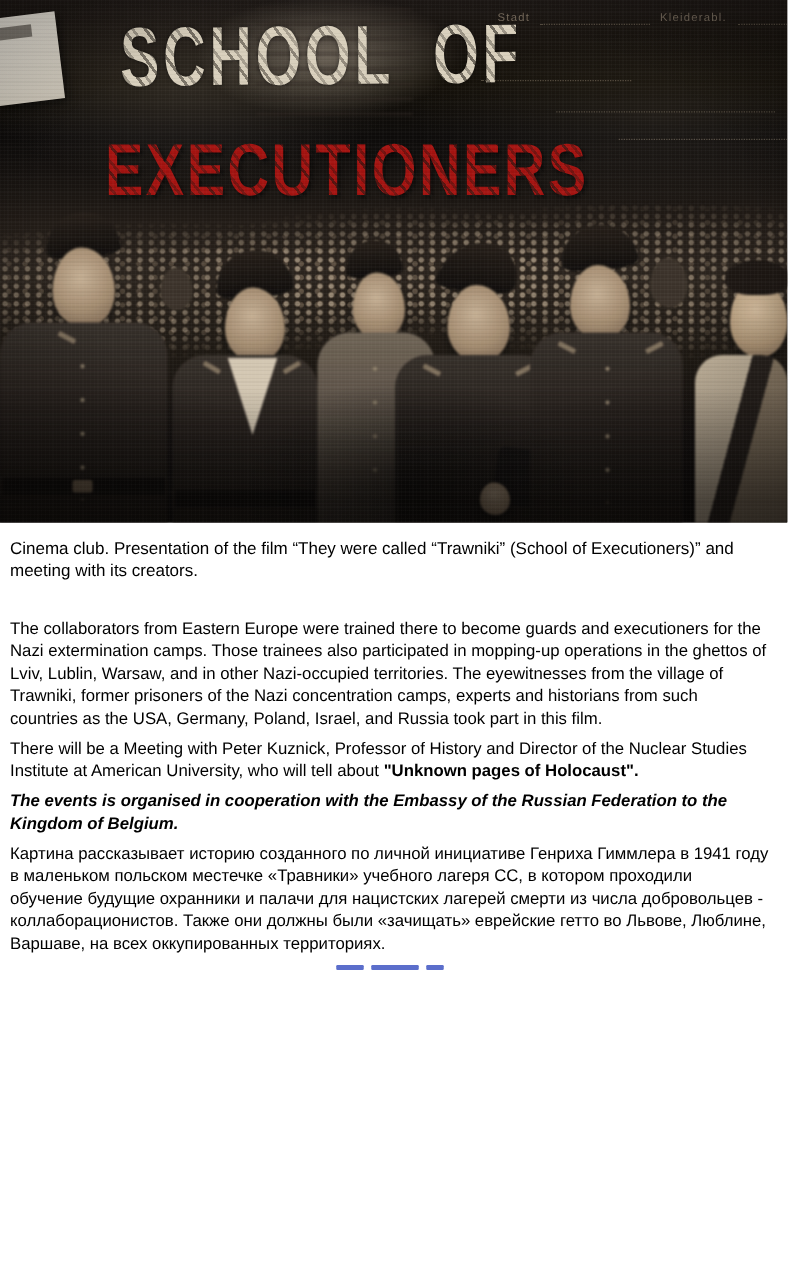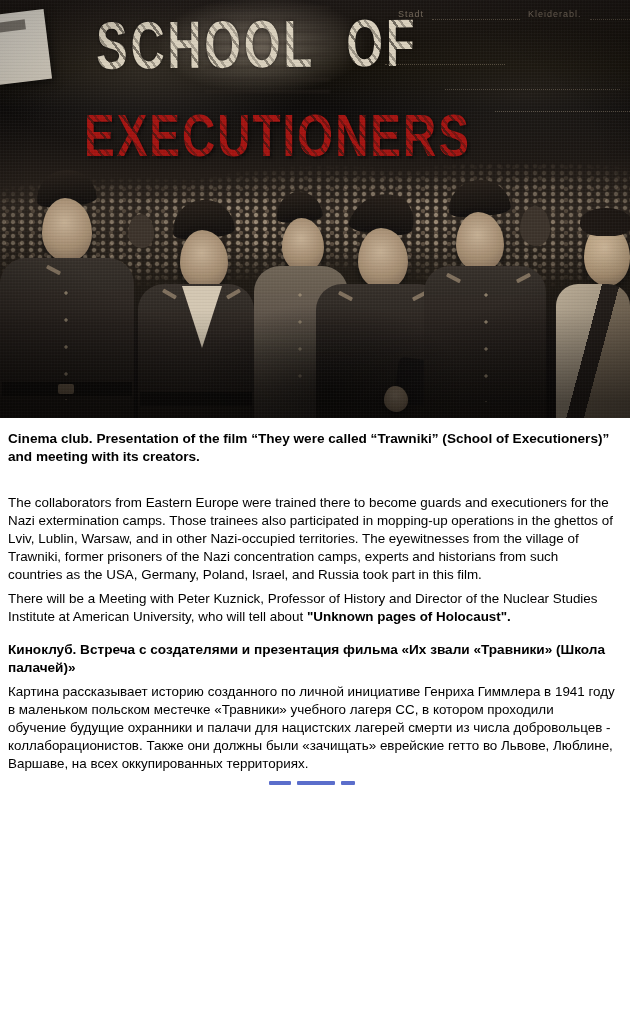--- a/index.html
+++ b/index.html
@@ -67,21 +67,21 @@
     -webkit-mask-image:repeating-linear-gradient(44deg,#000 0 5px,rgba(0,0,0,.45) 5px 7px,#000 7px 10px,rgba(0,0,0,.68) 10px 12px);
     mask-image:repeating-linear-gradient(44deg,#000 0 5px,rgba(0,0,0,.45) 5px 7px,#000 7px 10px,rgba(0,0,0,.68) 10px 12px); }
   .title1 { left:96px; top:12px; font-size:47px; letter-spacing:3px; word-spacing:16px;
     color:#d9d0bd; transform:scaleY(1.42) rotate(-.4deg); text-shadow:0 0 3px rgba(0,0,0,.5); }
   .title2 { left:84px; top:106px; font-size:46px; letter-spacing:2px;
     color:#a31310; transform:scaleY(1.28); text-shadow:2px 2px 3px rgba(0,0,0,.55); }
 
   
   .content { padding:10px 15px 0 8px; font-size:13.4px; line-height:18px; }
   .content p { margin:6px 0; }
-  .h-en { font-size:13.6px; font-weight:bold; margin:2px 0 10px; }
+  .h-en { font-size:13.6px; font-weight:normal; margin:2px 0 10px; }
   .h-ru { font-weight:bold; margin:15px 0 6px; font-size:13.6px; }
   .bi { font-weight:bold; font-style:italic; }
   .it { font-style:italic; }
   .truncated-link { margin-top:8px; display:flex; justify-content:center; align-items:flex-start; gap:6px; height:10px; cursor:pointer; }
   .link-frag { height:4px; border-radius:1px; }
 </style>
 </head>
 <body>
 
 <div class="photo">
@@ -160,22 +160,22 @@
 
 <div class="content">
 
   <div class="h-en">Cinema club. Presentation of the film “They were called “Trawniki” (School of Executioners)” and meeting with its creators.</div>
 
   <p><br>
   <span>The collaborators from Eastern Europe were trained there to become guards and executioners for the Nazi extermination camps. Those trainees also participated in mopping-up operations in the ghettos of Lviv, Lublin, Warsaw, and in other Nazi-occupied territories. The eyewitnesses from the village of Trawniki, former prisoners of the Nazi concentration camps, experts and historians from such countries as the USA, Germany, Poland, Israel, and Russia took part in this film.</span></p>
 
   <p><span>There will be a Meeting with Peter Kuznick, Professor of History and Director of the Nuclear Studies Institute at American University, who will tell about </span><b>"Unknown pages of Holocaust".</b></p>
 
+  <p class="bi">The events is organised in cooperation with the Embassy of the Russian Federation to the Kingdom of Belgium.</p>
 
-  <div class="h-ru">Киноклуб. Встреча с создателями и презентация фильма «Их звали «Травники» (Школа палачей)»</div>
 
   <p>Картина рассказывает историю созданного по личной инициативе Генриха Гиммлера в 1941 году в маленьком польском местечке «Травники» учебного лагеря СС, в котором проходили обучение будущие охранники и палачи для нацистских лагерей смерти из числа добровольцев - коллаборационистов. Также они должны были «зачищать» еврейские гетто во Львове, Люблине, Варшаве, на всех оккупированных территориях.</p>
 
 
 
 
   <div class="truncated-link">
     <span class="link-frag" style="width:22px; background:#5b6ecb;"></span>
     <span class="link-frag" style="width:38px; background:#5b6ecb;"></span>
     <span class="link-frag" style="width:14px; background:#5b6ecb;"></span>

